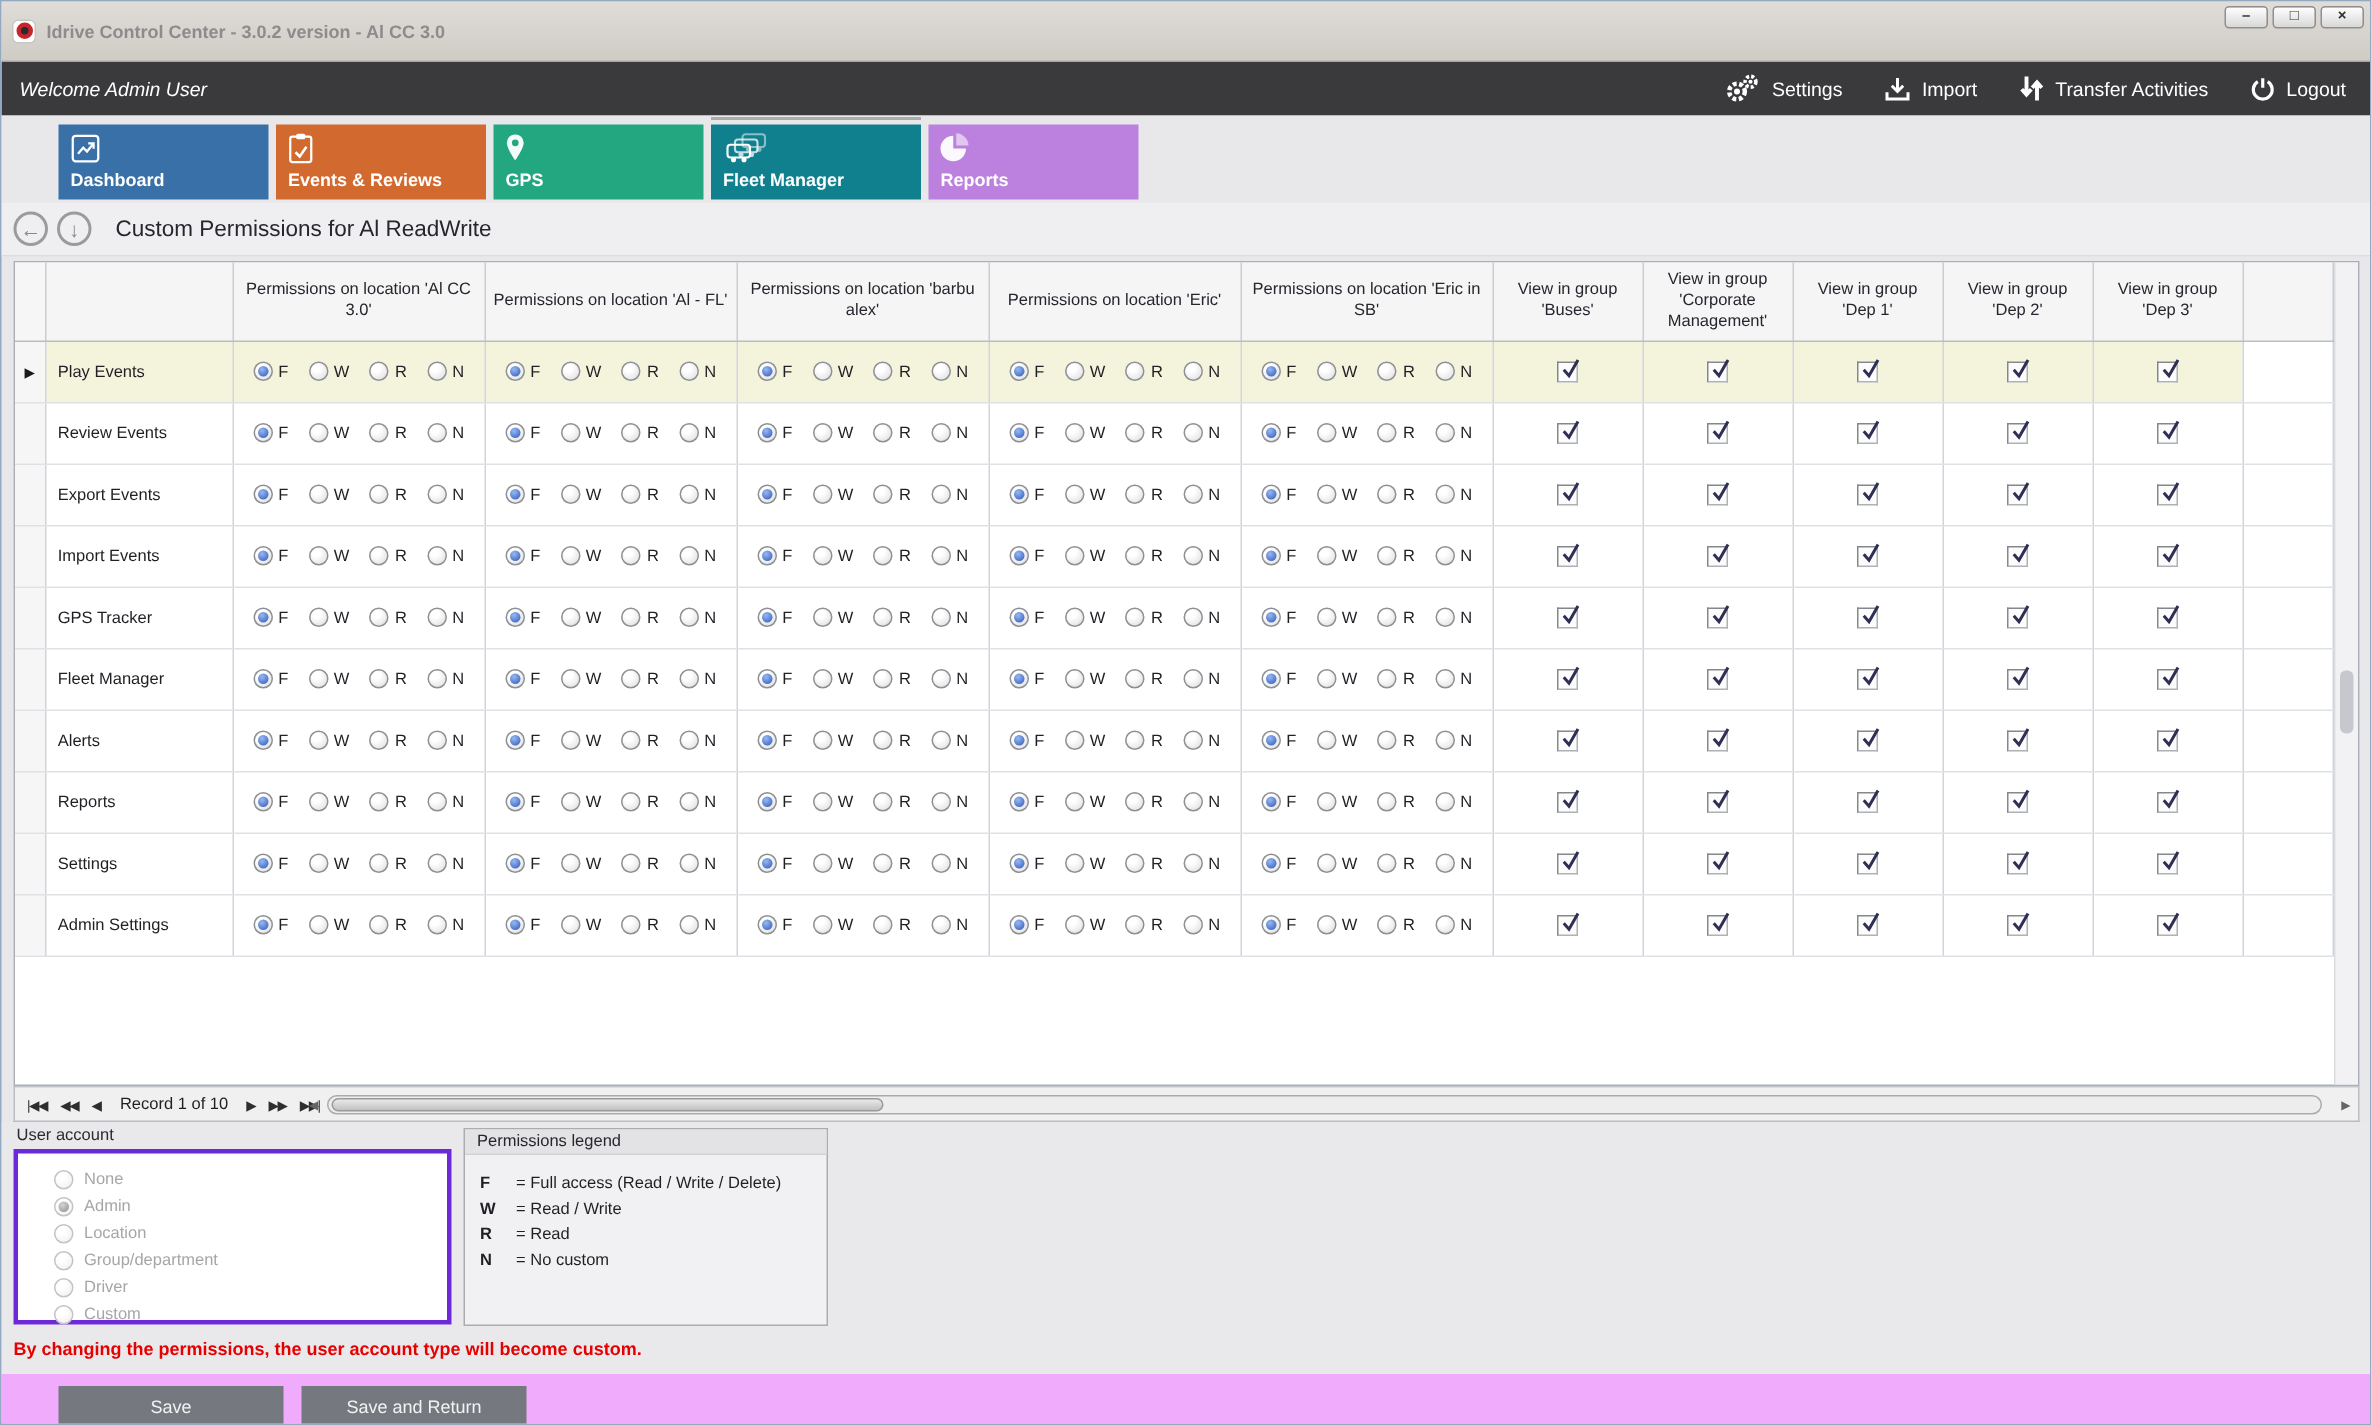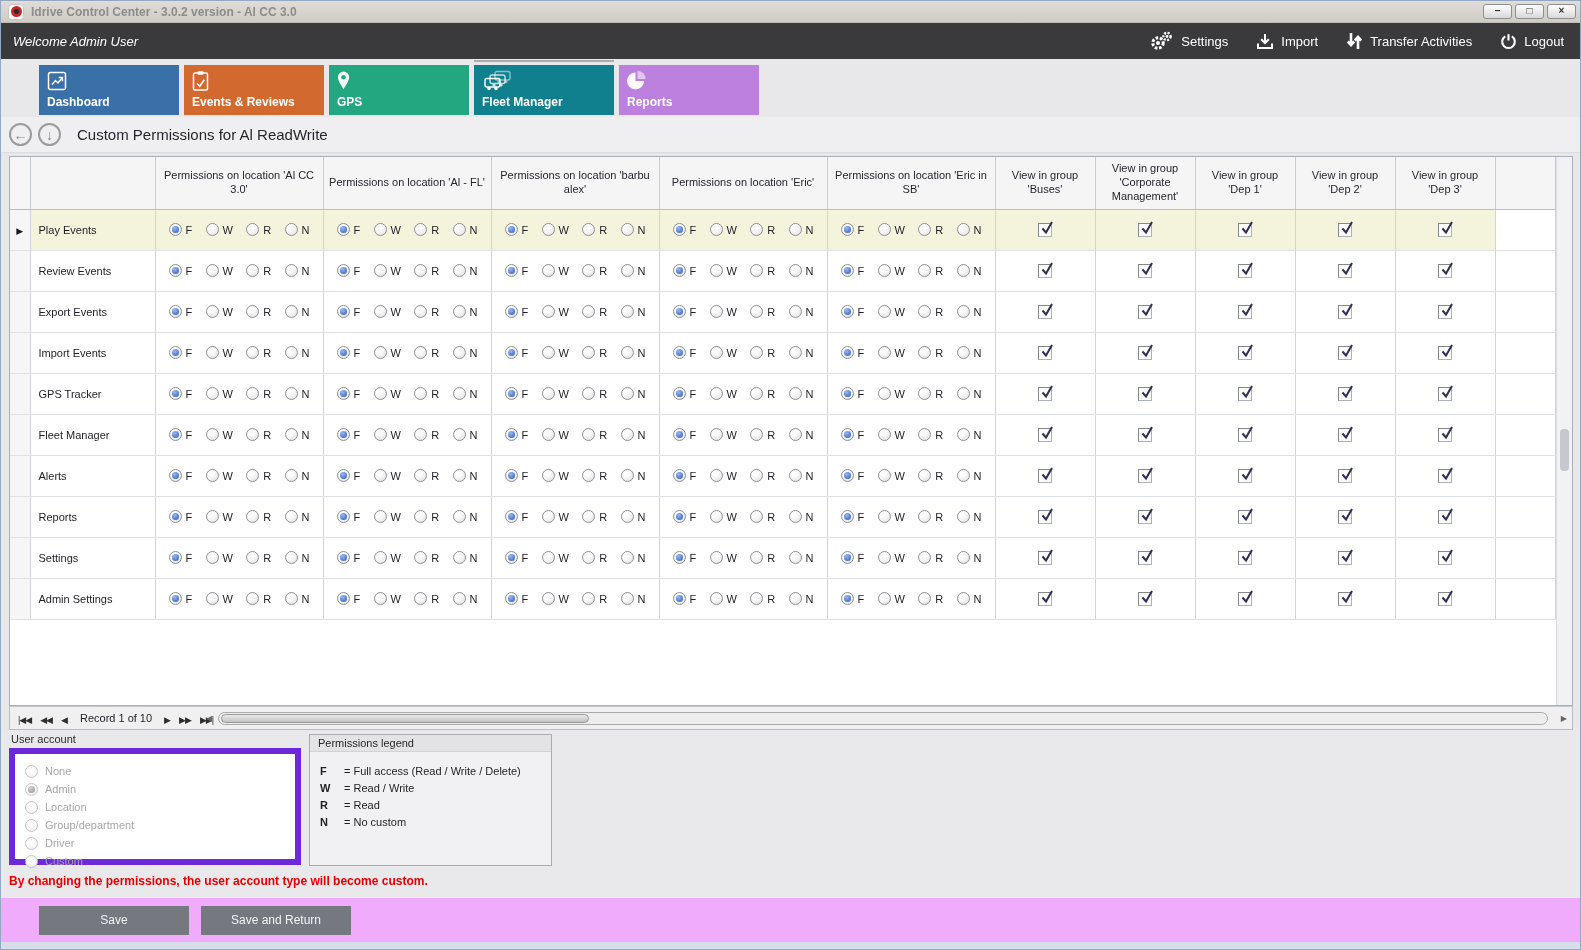--- a/index.html
+++ b/index.html
@@ -1,20 +1,20 @@
 <!DOCTYPE html>
 <html><head>
 <meta charset="utf-8">
 <style>
   * { margin:0; padding:0; box-sizing:border-box; cursor:default; }
   body { width:1581px; height:950px; font-family:"Liberation Sans",sans-serif; background:#D6DEEA; overflow:hidden; }
   .window { position:relative; width:1581px; height:950px; border:1px solid #93A9C2; background:#E8E8EA; overflow:hidden; }
 
   
-  .titlebar { height:22px; background:linear-gradient(#E0DDD8,#CFCCC6); display:flex; align-items:center; position:relative; border-bottom:1px solid #BFBCB6; }
+  .titlebar { height:40px; background:linear-gradient(#E0DDD8,#CFCCC6); display:flex; align-items:center; position:relative; border-bottom:1px solid #BFBCB6; }
   .app-logo { width:16px; height:16px; margin-left:7px; border-radius:4px; background:#fff; display:flex; align-items:center; justify-content:center; border:1px solid #C9C6C0; }
   .logo-ring { width:11px; height:11px; border-radius:50%; border:3px solid #C8242B; background:#2B2B2B; }
   .title-text { margin-left:7px; font-size:12px; font-weight:bold; color:#8C8C8C; }
   .win-controls { position:absolute; right:4px; top:3px; display:flex; gap:3px; }
   .win-btn { width:29px; height:15px; border:1px solid #8F8F8F; border-radius:3px; background:linear-gradient(#FEFEFE,#D8D8D8); font-size:10px; line-height:12px; text-align:center; color:#333; font-weight:bold; }
 
   
   .topbar { height:36px; background:#3A3A3C; display:flex; align-items:center; color:#fff; }
   .welcome { margin-left:12px; font-size:13px;font-style:italic; }
   #topbar-actions { margin-left:auto; margin-right:16px; display:flex; gap:28px; align-items:center; }
@@ -65,21 +65,21 @@
   .nav-btn { font-size:9px; color:#2E2E2E; letter-spacing:-1px; margin-right:9px; }
   .nav-label { font-size:11px; color:#1F1F24; margin:0 12px 0 4px; }
   .hs-left { position:absolute; left:196px; top:7px; font-size:8px; color:#666; }
   .hscroll-track { position:absolute; left:208px; top:5px; width:1330px; height:13px; border:1px solid #ABABAB; border-radius:7px; background:#EDEDEE; }
   .hscroll-thumb { position:absolute; left:2px; top:1px; width:368px; height:9px; border-radius:5px; background:linear-gradient(#E9E9E9,#C2C2C2); border:1px solid #9A9A9A; }
   .hs-right { position:absolute; right:5px; top:7px; font-size:8px; color:#666; }
 
   
   .bottom-panel { position:relative; height:168px; background:#E9E9EC; }
   .ua-label { position:absolute; left:10px; top:3px; font-size:11px; color:#2A2A30; }
-  .ua-box { position:absolute; left:8px; top:18px; width:292px; height:117px; background:#fff; border:6px solid #6d28d9; padding:8px 0 0 10px; }
+  .ua-box { position:absolute; left:8px; top:18px; width:292px; height:117px; background:#fff; border:3px solid #6d28d9; padding:8px 0 0 24px; }
   .ua-opt { display:flex; align-items:center; gap:7px; height:18px; font-size:11px; color:#A6A6A9; }
   .legend { position:absolute; left:308px; top:4px; width:243px; height:132px; border:1px solid #ACACAF; background:#F1F1F3; }
   .legend-header { height:17px; background:#E3E3E6; border-bottom:1px solid #D2D2D5; font-size:11px; color:#26262C; padding:2px 0 0 8px; }
   .legend-body { padding:13px 0 0 10px; }
   .legend-row { display:flex; height:17px; font-size:11px; color:#1F1F24; }
   .legend-key { width:24px; font-weight:bold; }
   .warning { position:absolute; left:8px; top:144px; font-size:12px; font-weight:bold; color:#E60000; }
 
   
   .footer { height:44px; background:#f0abfc; display:flex; align-items:center; padding-left:38px; }

